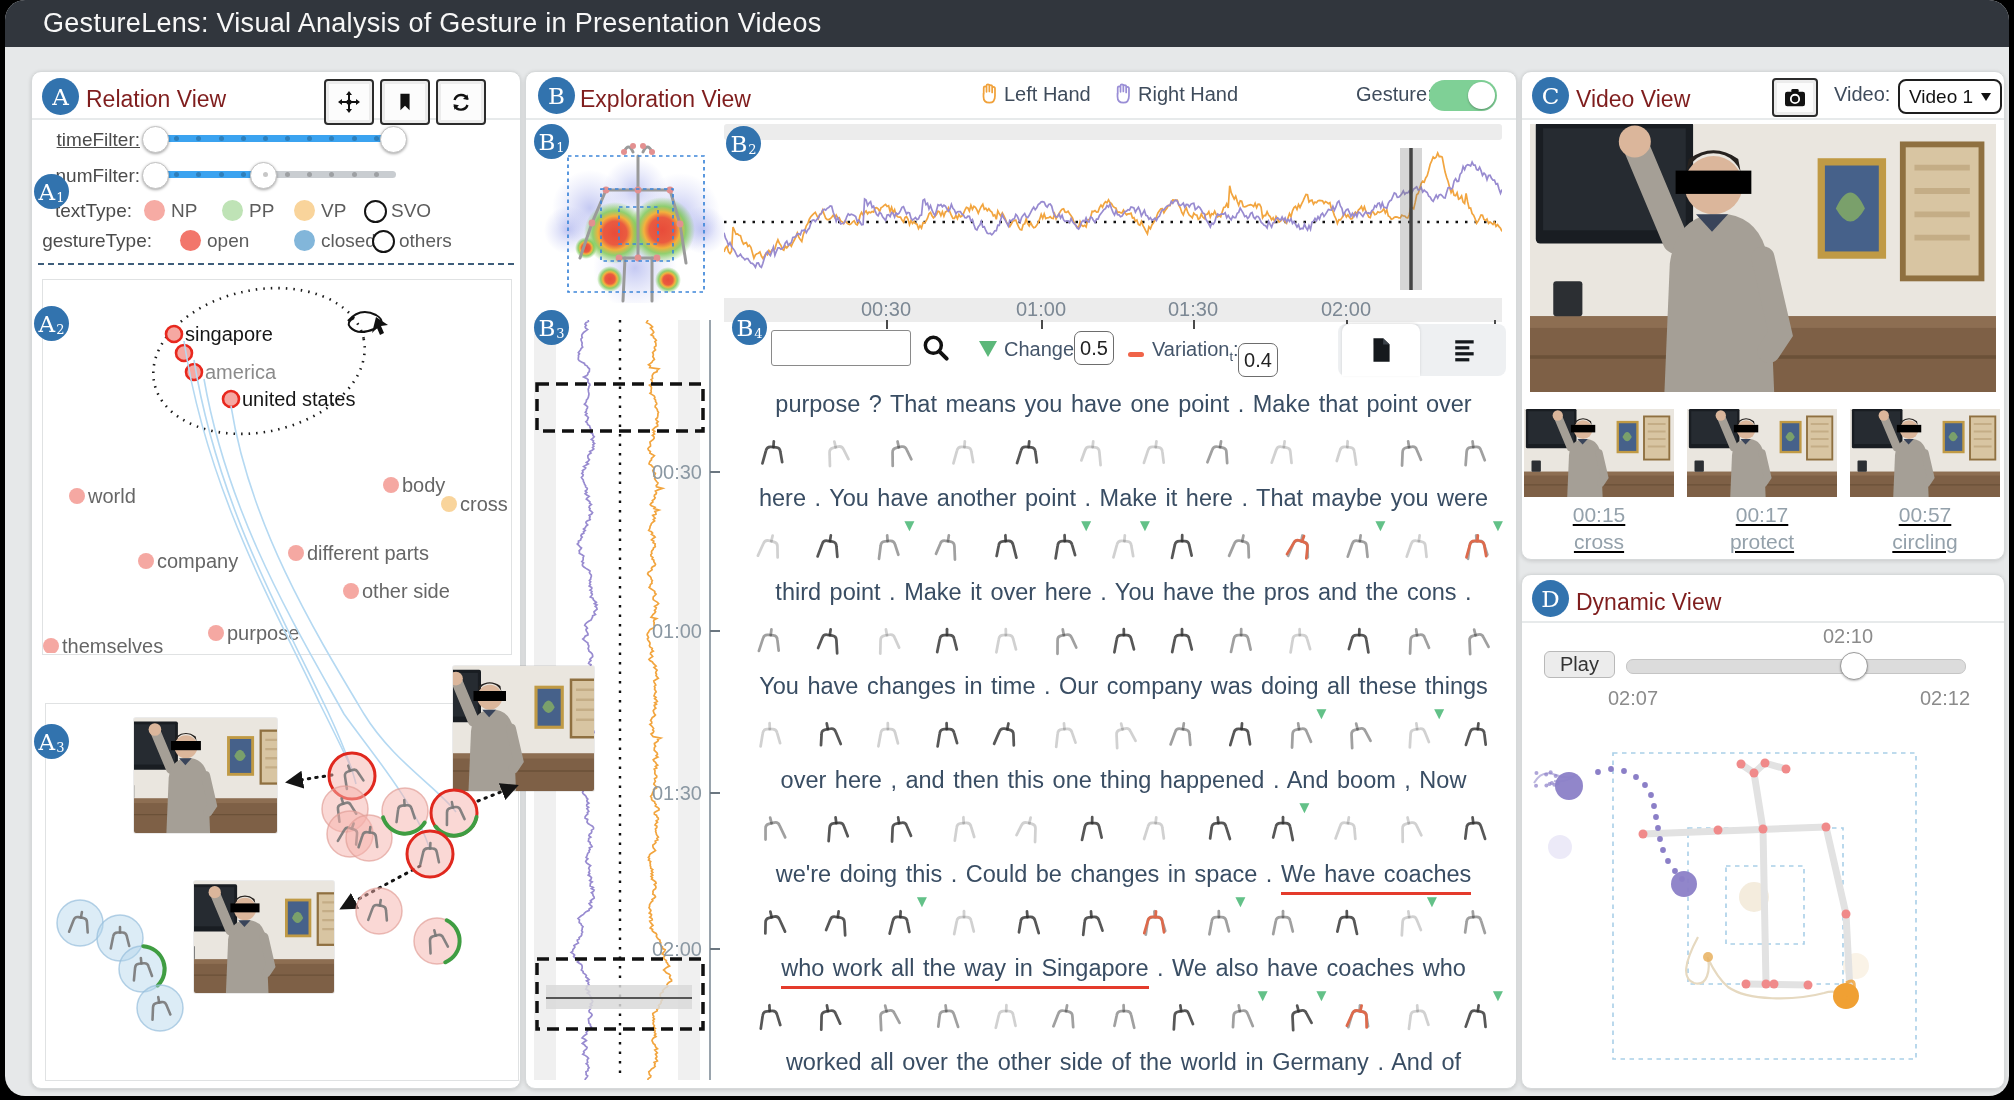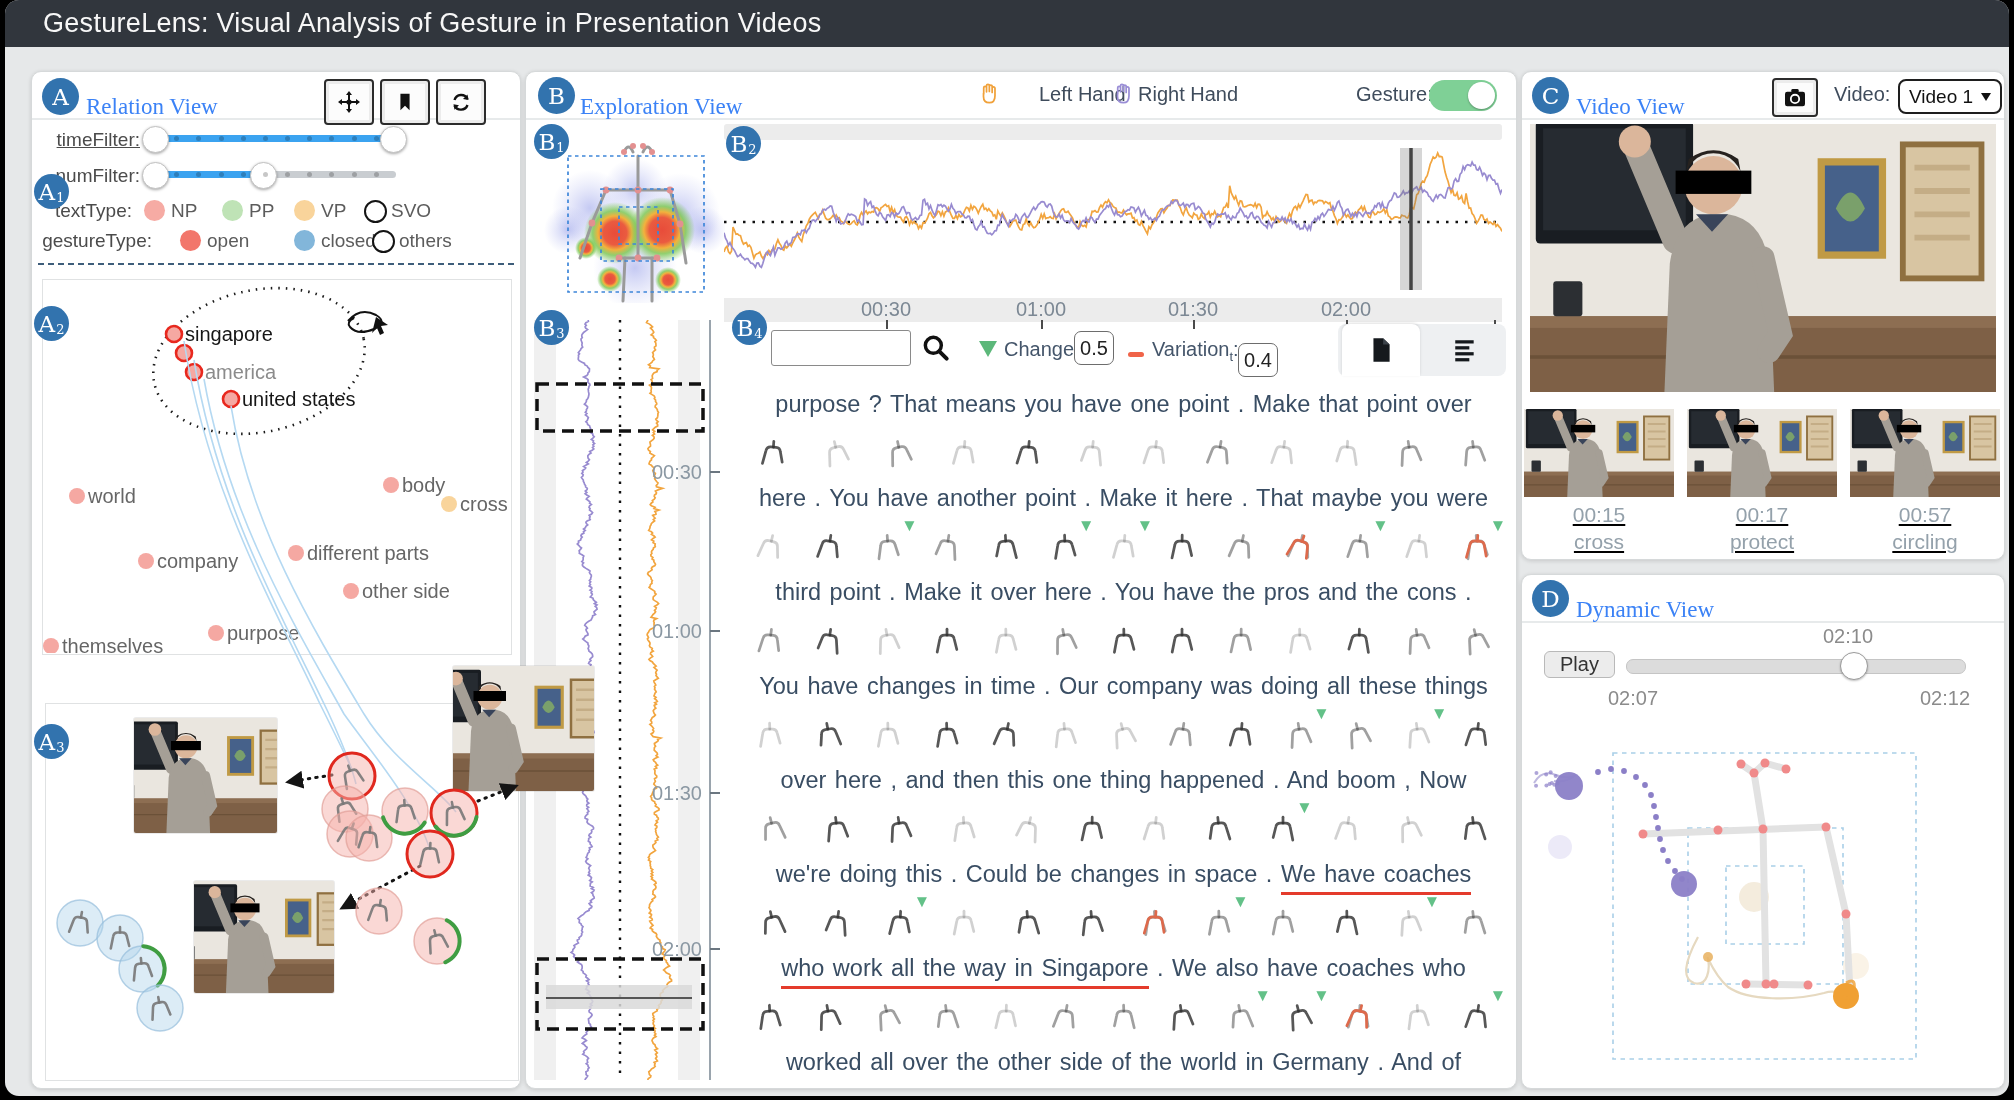--- a/index.html
+++ b/index.html
@@ -1,24 +1,24 @@
 <!DOCTYPE html>
 <html><head>
 <meta charset="utf-8">
 <style>
   html,body{margin:0;padding:0;background:#000;width:2014px;height:1100px;overflow:hidden;
     font-family:"Liberation Sans",sans-serif;-webkit-font-smoothing:antialiased;}
   #stage{position:absolute;left:5px;top:0;width:2004px;height:1096px;background:#e6e8e9;
-    border-radius:14px;overflow:hidden;}
+    border-radius:20px;overflow:hidden;}
   #titlebar{position:absolute;left:0;top:0;width:100%;height:47px;background:#31363d;}
   #titlebar .t{position:absolute;left:38px;top:8px;color:#f7f7f7;font-size:27px;letter-spacing:.3px;}
   .panel{position:absolute;background:#fff;border:1px solid #d6d9da;border-radius:10px;
     box-shadow:0 1px 4px rgba(0,0,0,.14);}
   .phead{position:absolute;left:0;top:0;right:0;height:46px;border-bottom:2px solid #e7eaeb;}
-  .ptitle{position:absolute;left:54px;top:22px;font-size:23px;color:#3b82f6;font-weight:500;font-family:Liberation Serif, serif;}
+  .ptitle{position:absolute;left:54px;top:14px;font-size:23px;color:#7f1d1d;font-weight:500;}
   .badge{position:absolute;width:37px;height:37px;border-radius:50%;background:#3273ae;color:#fff;
     font-family:"DejaVu Serif",serif;font-size:23px;display:flex;align-items:center;justify-content:center;z-index:9;}
   .badge sub{font-size:13px;margin-top:12px;margin-left:1px;}
   .sqbtn{position:absolute;width:46px;height:42px;background:#fcfcfc;border:2.5px solid #2c2c2c;border-radius:4px;
     box-shadow:inset 0 0 0 3px #ececec;display:flex;align-items:center;justify-content:center;cursor:pointer;}
   .flabel{position:absolute;font-size:19px;color:#4b4b4b;text-align:right;width:130px;}
   .track{position:absolute;height:7px;border-radius:4px;background:#c9cdd1;}
   .track .fill{position:absolute;left:0;top:0;height:100%;border-radius:4px;background:#3ba3f0;}
   .handle{position:absolute;width:25px;height:25px;border-radius:50%;background:#fff;border:1px solid #c2c2c2;
     box-shadow:0 1px 3px rgba(0,0,0,.35);top:-9px;}
@@ -370,21 +370,21 @@
 
   <div class="panel" id="panel-b" style="left:520px;top:71px;width:990px;height:1016px;">
     <div class="phead">
       <div class="badge" style="left:12px;top:5px;">
           <span>B</span>
         </div>
       <div class="ptitle">Exploration View</div>
       <svg class="legend-ic" style="left:452px;top:9px;color:#f0a13a;" viewBox="0 0 22 24">
           <use href="#sym-hand"></use>
         </svg>
-      <div class="legtext" style="left:478px;margin-left:35px;">Left Hand</div>
+      <div class="legtext" style="left:478px;">Left Hand</div>
       <svg class="legend-ic" style="left:586px;top:9px;color:#9a8ed6;" viewBox="0 0 22 24">
           <use href="#sym-hand"></use>
         </svg>
       <div class="legtext" style="left:612px;">Right Hand</div>
       <div class="legtext" style="left:830px;">Gesture:</div>
       <div class="toggle" style="left:903px;top:8px;">
           <div class="knob"></div>
         </div>
     </div>
 

